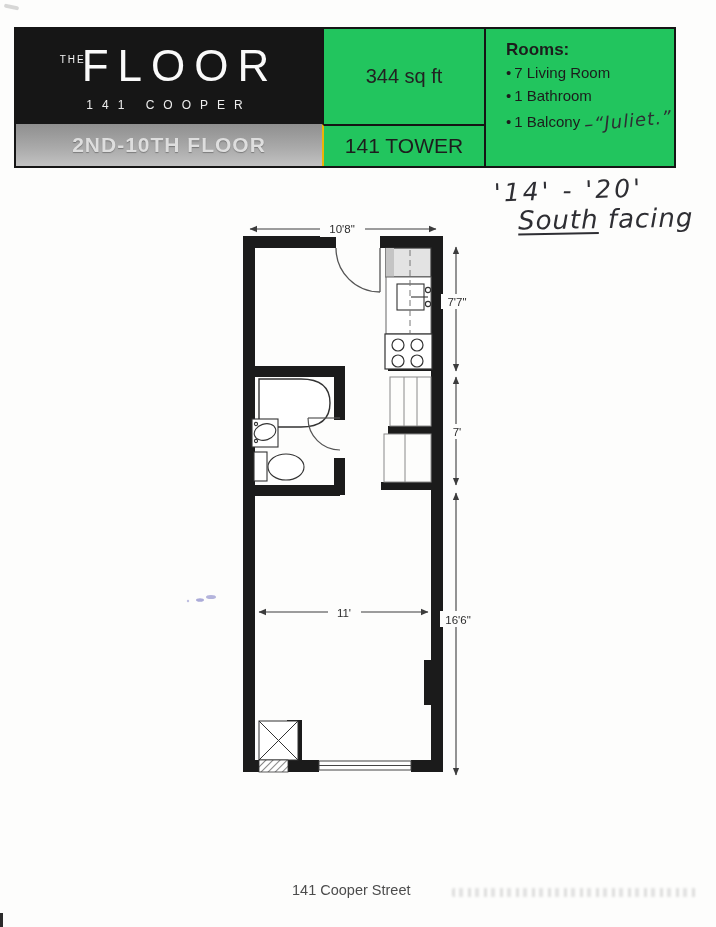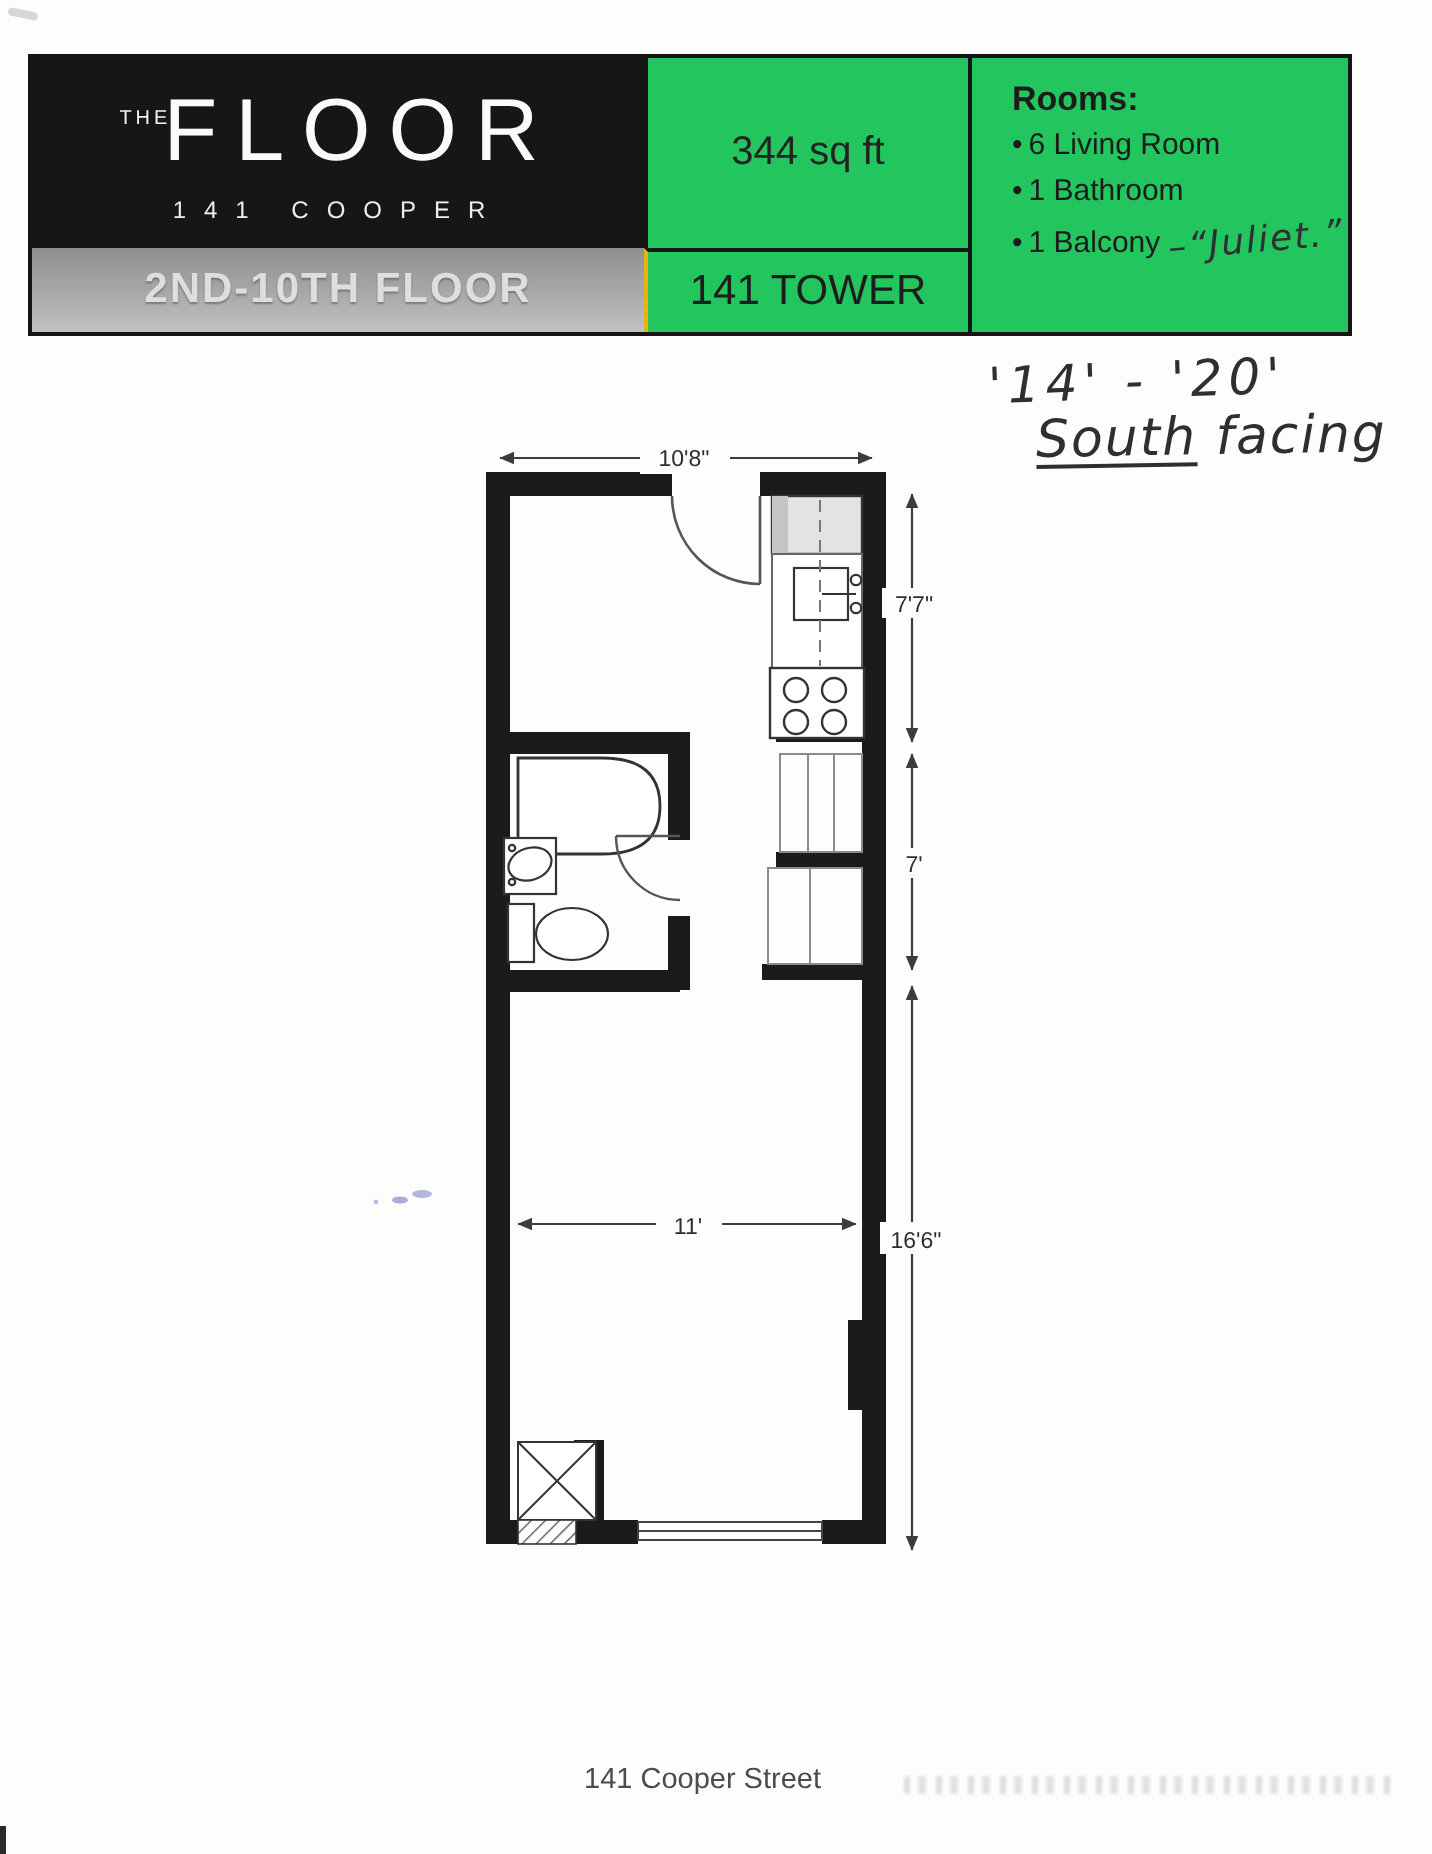--- a/index.html
+++ b/index.html
@@ -93,21 +93,21 @@
     <div class="logo-address">141 COOPER</div>
   </div>
   <div class="floor-band">2ND-10TH FLOOR</div>
   <div class="unit-cell">
     <div class="unit-area">344 sq ft</div>
   </div>
   <div class="tower-cell">141 TOWER</div>
   <div class="rooms-cell">
     <p class="rooms-title">Rooms:</p>
     <ul class="rooms-list">
-      <li>6 Living Room</li>
+      <li>7 Living Room</li>
       <li>1 Bathroom</li>
       <li><span>1 Balcony</span><span class="hand hand-juliet">–“Juliet.”</span></li>
     </ul>
   </div>
 </div>
 
 <div class="hand hand-floors">'14' - '20'</div>
 <div class="hand hand-facing"><span class="uline">South</span><span> facing</span></div>
 
 <svg class="plan-svg" width="300" height="600" viewBox="180 215 300 600" xmlns="http://www.w3.org/2000/svg">

